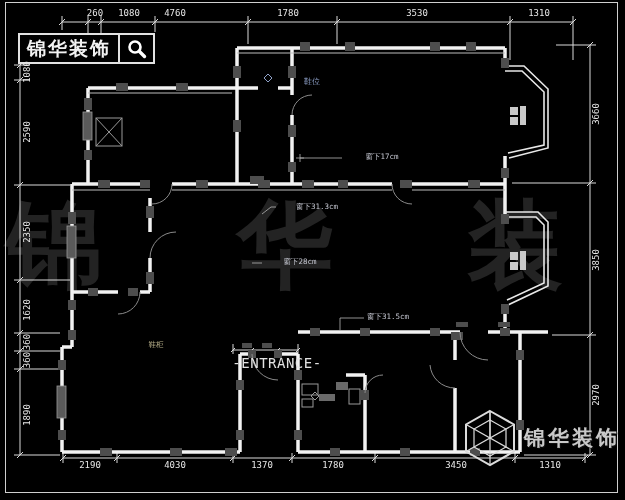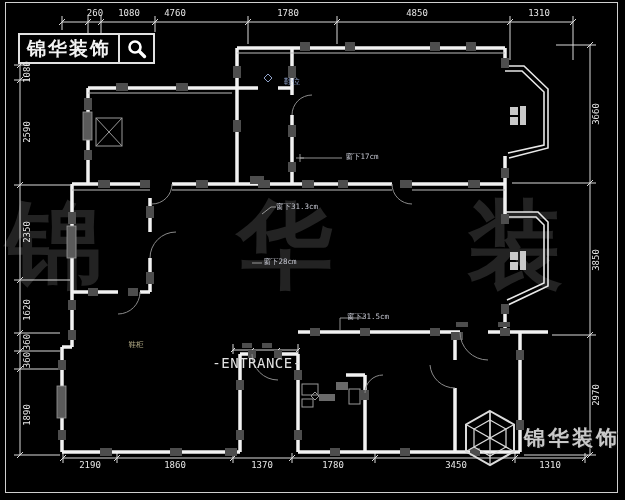--- a/index.html
+++ b/index.html
@@ -9,21 +9,21 @@
   .watermark{position:absolute;left:6px;top:182px;width:615px;z-index:1;
     font-size:96px;font-weight:bold;color:#232323;letter-spacing:54px;white-space:nowrap;
     font-family:"Liberation Sans", sans-serif;}
   svg.plan{position:absolute;left:0;top:0;z-index:2;}
   
   .dim{position:absolute;z-index:5;color:#e6e6e6;font:9px "DejaVu Sans Mono", monospace;
     line-height:1;transform:translate(-50%,-50%);white-space:nowrap;}
   .dim.v{transform:translate(-50%,-50%) rotate(-90deg);}
   
   .ann{position:absolute;z-index:5;color:#c6c8d2;font:7.5px "DejaVu Sans Mono", monospace;
-    line-height:1;transform:translate(-50%,-50%);white-space:nowrap;}
+    line-height:1;transform:translate(-50%,-50%);white-space:nowrap;margin-left:20px;}
   .ann.blue{color:#8ea0c8;font-size:8px;}
   .ann.tag{color:#b8b08a;}
   .ann.ent{color:#e2e2e2;font-size:14px;letter-spacing:.5px;}
   
   .tagline{position:absolute;left:8px;top:4px;z-index:4;color:#ececec;font-size:13px;
     font-weight:bold;letter-spacing:1px;white-space:nowrap;}
   .logo-box{position:absolute;left:18px;top:33px;z-index:4;display:flex;align-items:stretch;
     border:2px solid #e2e2e2;background:#000;height:27px;}
   .logo-text{display:flex;align-items:center;padding:0 7px;color:#f2f2f2;font-size:19px;
     font-weight:bold;letter-spacing:2px;white-space:nowrap;}
@@ -305,25 +305,25 @@
         <circle cx="9" cy="9" r="5.5" stroke="#fff" stroke-width="2.6" fill="none"></circle>
         <line x1="13.2" y1="13.2" x2="18.5" y2="18.5" stroke="#fff" stroke-width="3.4" stroke-linecap="round"></line>
       </svg>
     </span>
   </div>
 
   <span class="dim" style="left:95px;top:13px">260</span>
   <span class="dim" style="left:129px;top:13px">1080</span>
   <span class="dim" style="left:175px;top:13px">4760</span>
   <span class="dim" style="left:288px;top:13px">1780</span>
-  <span class="dim" style="left:417px;top:13px">4850</span>
+  <span class="dim" style="left:417px;top:13px">3530</span>
   <span class="dim" style="left:539px;top:13px">1310</span>
 
   <span class="dim" style="left:90px;top:465px">2190</span>
-  <span class="dim" style="left:175px;top:465px">1860</span>
+  <span class="dim" style="left:175px;top:465px">4030</span>
   <span class="dim" style="left:262px;top:465px">1370</span>
   <span class="dim" style="left:333px;top:465px">1780</span>
   <span class="dim" style="left:456px;top:465px">3450</span>
   <span class="dim" style="left:550px;top:465px">1310</span>
 
   <span class="dim v" style="left:27px;top:72px">1080</span>
   <span class="dim v" style="left:27px;top:132px">2590</span>
   <span class="dim v" style="left:27px;top:232px">2350</span>
   <span class="dim v" style="left:27px;top:310px">1620</span>
   <span class="dim v" style="left:27px;top:342px">360</span>

